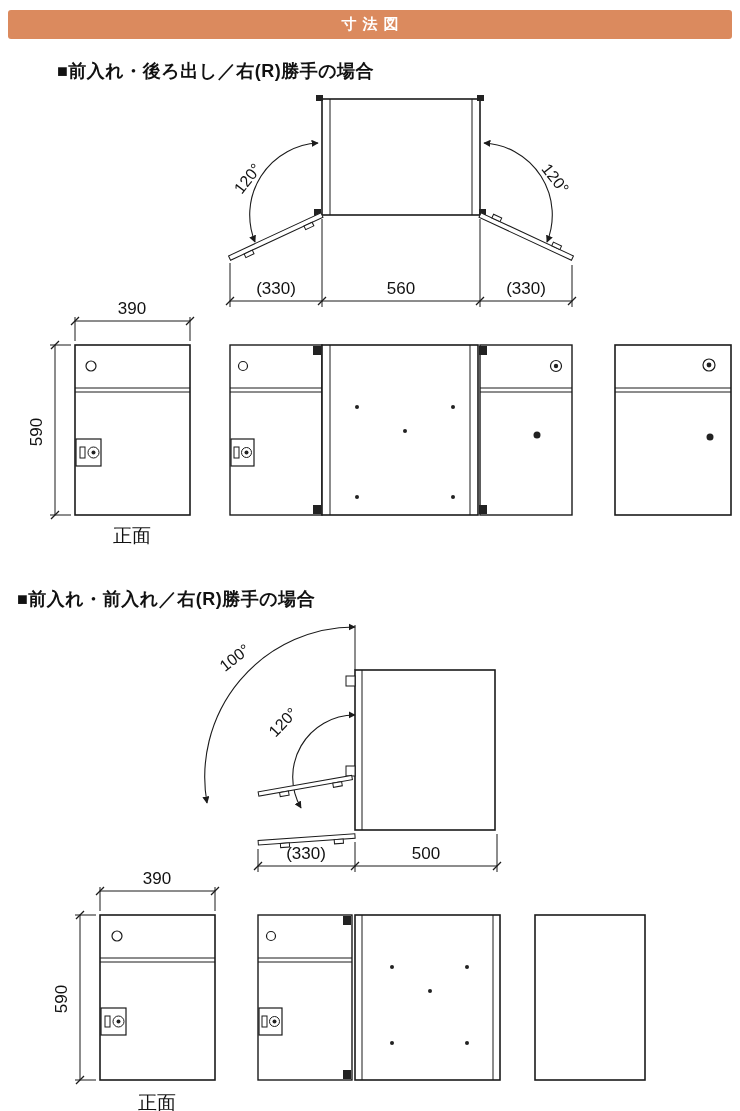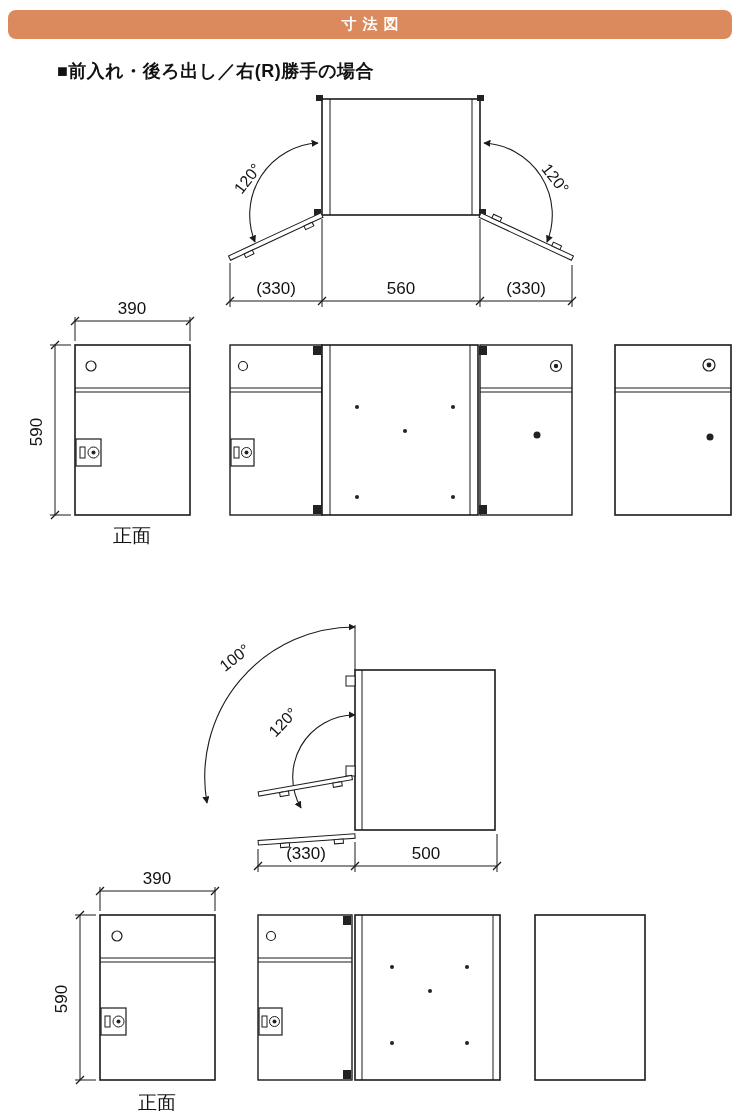--- a/index.html
+++ b/index.html
@@ -2,21 +2,21 @@
 <html style="--accent: #DB8A5E; --line: #1b1b1b;"><head>
 <meta charset="utf-8">
 <style>
   html,body { margin:0; padding:0; background:#fff; }
   .page {
     position:relative; width:740px; height:1111px; background:#fff;
     font-family:"Liberation Sans", sans-serif; overflow:hidden;
   }
   .header-bar {
     position:absolute; left:8px; right:8px; top:10px; height:29px;
-    background:var(--accent,#DB8A5E); border-radius:8px;
+    background:var(--accent,#DB8A5E); border-radius:3px;
     display:flex; align-items:center; justify-content:center;
   }
   .header-title {
     color:#fff; font-size:15px; font-weight:bold;
     letter-spacing:6px; text-indent:6px;
   }
   .section-title {
     position:absolute; left:17px; font-size:18px; font-weight:bold; color:#111;
     letter-spacing:0.5px; white-space:nowrap;
   }
@@ -147,20 +147,21 @@
 
     <g>
       <rect class="ln16" x="615" y="260" width="116" height="170"></rect>
       <path class="ln" d="M615,303 L731,303 M615,307 L731,307"></path>
       <circle class="ln12" cx="709" cy="280" r="6"></circle>
       <circle class="fil" cx="709" cy="280" r="2.4"></circle>
       <circle class="fil" cx="710" cy="352" r="3.5"></circle>
     </g>
   </svg>
 
+  <div class="section-title" id="title2">■前入れ・前入れ／右(R)勝手の場合</div>
 
   <svg id="svg2" width="740" height="491" viewBox="0 0 740 491">
     <defs>
       <marker id="arr2" viewBox="0 0 10 10" refX="9" refY="5" markerWidth="6.5" markerHeight="6.5" orient="auto-start-reverse">
         <path d="M0,0 L10,5 L0,10 Z" fill="#1b1b1b"></path>
       </marker>
     </defs>
 
     <g>
       <path class="ln" d="M355,5 L355,50"></path>

